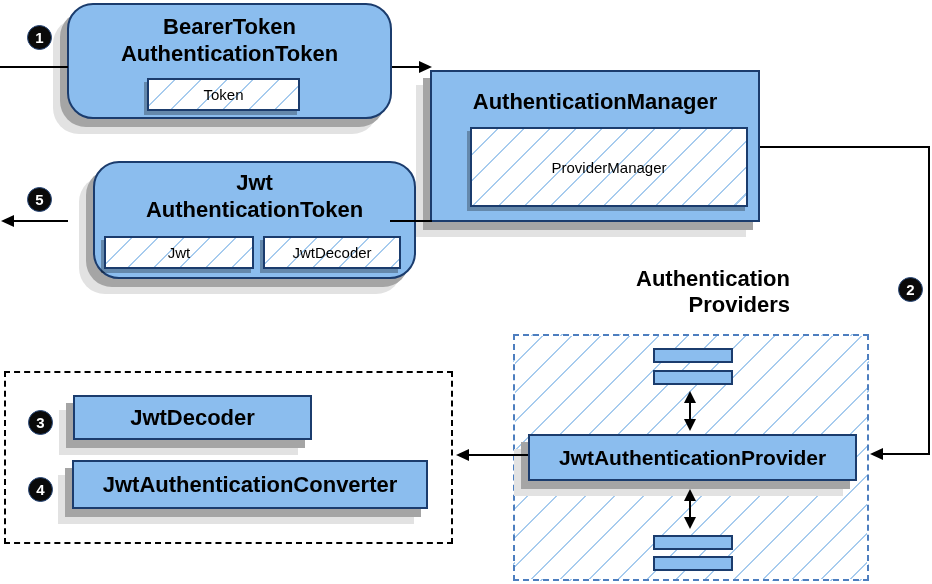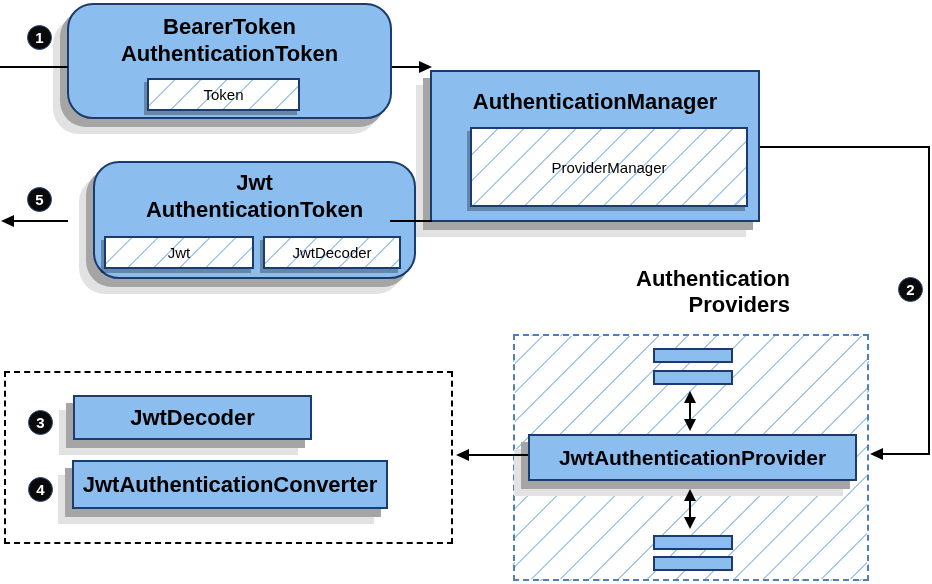--- a/index.html
+++ b/index.html
@@ -108,21 +108,21 @@
       <div>AuthenticationToken</div>
     </div>
     <div class="chip" style="left:9px;top:73px;width:150px;height:33px;">Jwt</div>
     <div class="chip" style="left:168px;top:73px;width:138px;height:33px;">JwtDecoder</div>
   </div>
 
   <div class="node shadowed" style="left:528px;top:434px;width:329px;height:47px;display:flex;align-items:center;justify-content:center;font-weight:bold;font-size:21px;white-space:nowrap;text-align:right;">JwtAuthenticationProvider</div>
 
   <div class="node shadowed" style="left:73px;top:395px;width:239px;height:45px;display:flex;align-items:center;justify-content:center;font-weight:bold;font-size:22px;">JwtDecoder</div>
 
-  <div class="node shadowed" style="left:72px;top:460px;width:316px;height:49px;display:flex;align-items:center;justify-content:center;font-weight:bold;font-size:22px;white-space:nowrap;">JwtAuthenticationConverter</div>
+  <div class="node shadowed" style="left:72px;top:460px;width:356px;height:49px;display:flex;align-items:center;justify-content:center;font-weight:bold;font-size:22px;white-space:nowrap;">JwtAuthenticationConverter</div>
 
   <div class="badge" style="left:27px;top:25px;">1</div>
   <div class="badge" style="left:898px;top:277px;">2</div>
   <div class="badge" style="left:28px;top:410px;">3</div>
   <div class="badge" style="left:28px;top:477px;">4</div>
   <div class="badge" style="left:27px;top:187px;">5</div>
 
 </div>
 
 </body></html>

